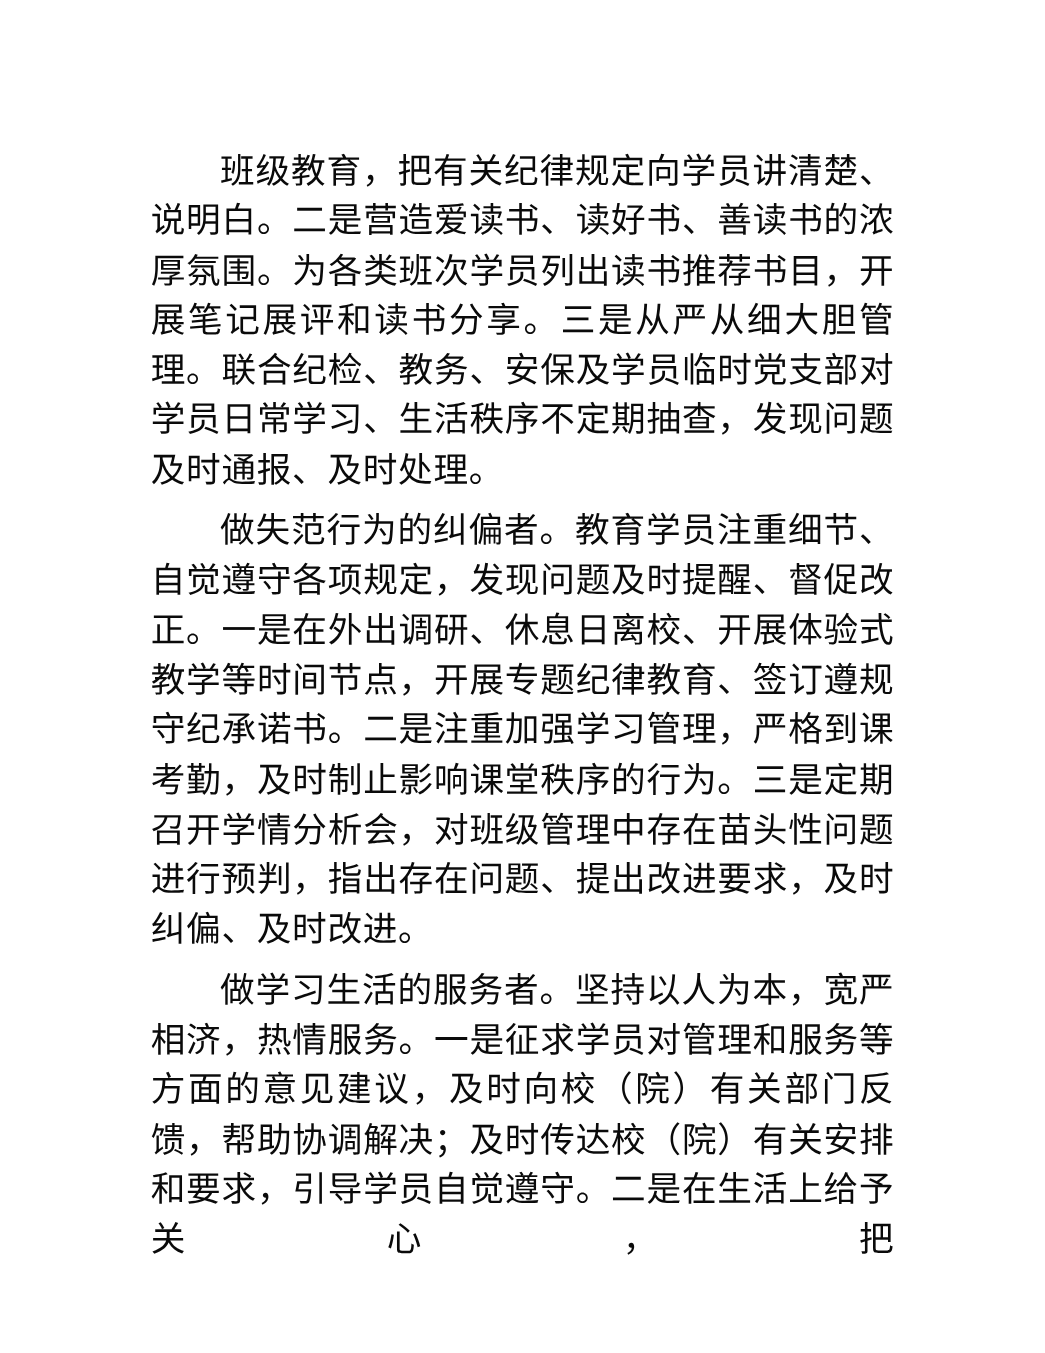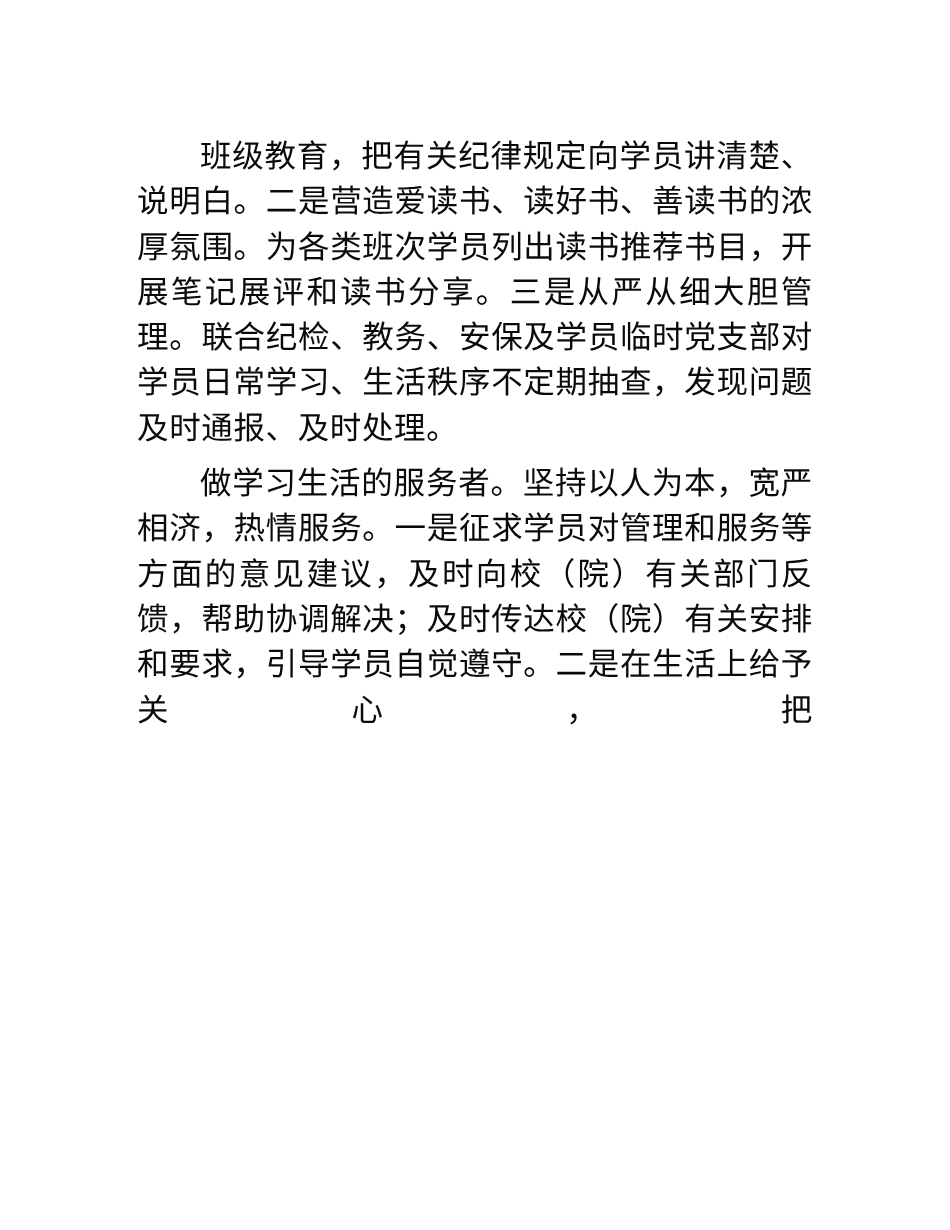--- a/index.html
+++ b/index.html
@@ -50,15 +50,16 @@
     width: 100%;
     height: 0;
   }
 </style>
 </head>
 <body>
 
 <div class="page">
   <div class="text-column">
     <p class="para">班级教育，把有关纪律规定向学员讲清楚、说明白。二是营造爱读书、读好书、善读书的浓厚氛围。为各类班次学员列出读书推荐书目，开展笔记展评和读书分享。三是从严从细大胆管理。联合纪检、教务、安保及学员临时党支部对学员日常学习、生活秩序不定期抽查，发现问题及时通报、及时处理。</p>
+    <p class="para">做失范行为的纠偏者。教育学员注重细节、自觉遵守各项规定，发现问题及时提醒、督促改正。一是在外出调研、休息日离校、开展体验式教学等时间节点，开展专题纪律教育、签订遵规守纪承诺书。二是注重加强学习管理，严格到课考勤，及时制止影响课堂秩序的行为。三是定期召开学情分析会，对班级管理中存在苗头性问题进行预判，指出存在问题、提出改进要求，及时纠偏、及时改进。</p>
     <p class="para continues">做学习生活的服务者。坚持以人为本，宽严相济，热情服务。一是征求学员对管理和服务等方面的意见建议，及时向校（院）有关部门反馈，帮助协调解决；及时传达校（院）有关安排和要求，引导学员自觉遵守。二是在生活上给予关心，把</p>
   </div>
 </div>
 
 </body></html>

